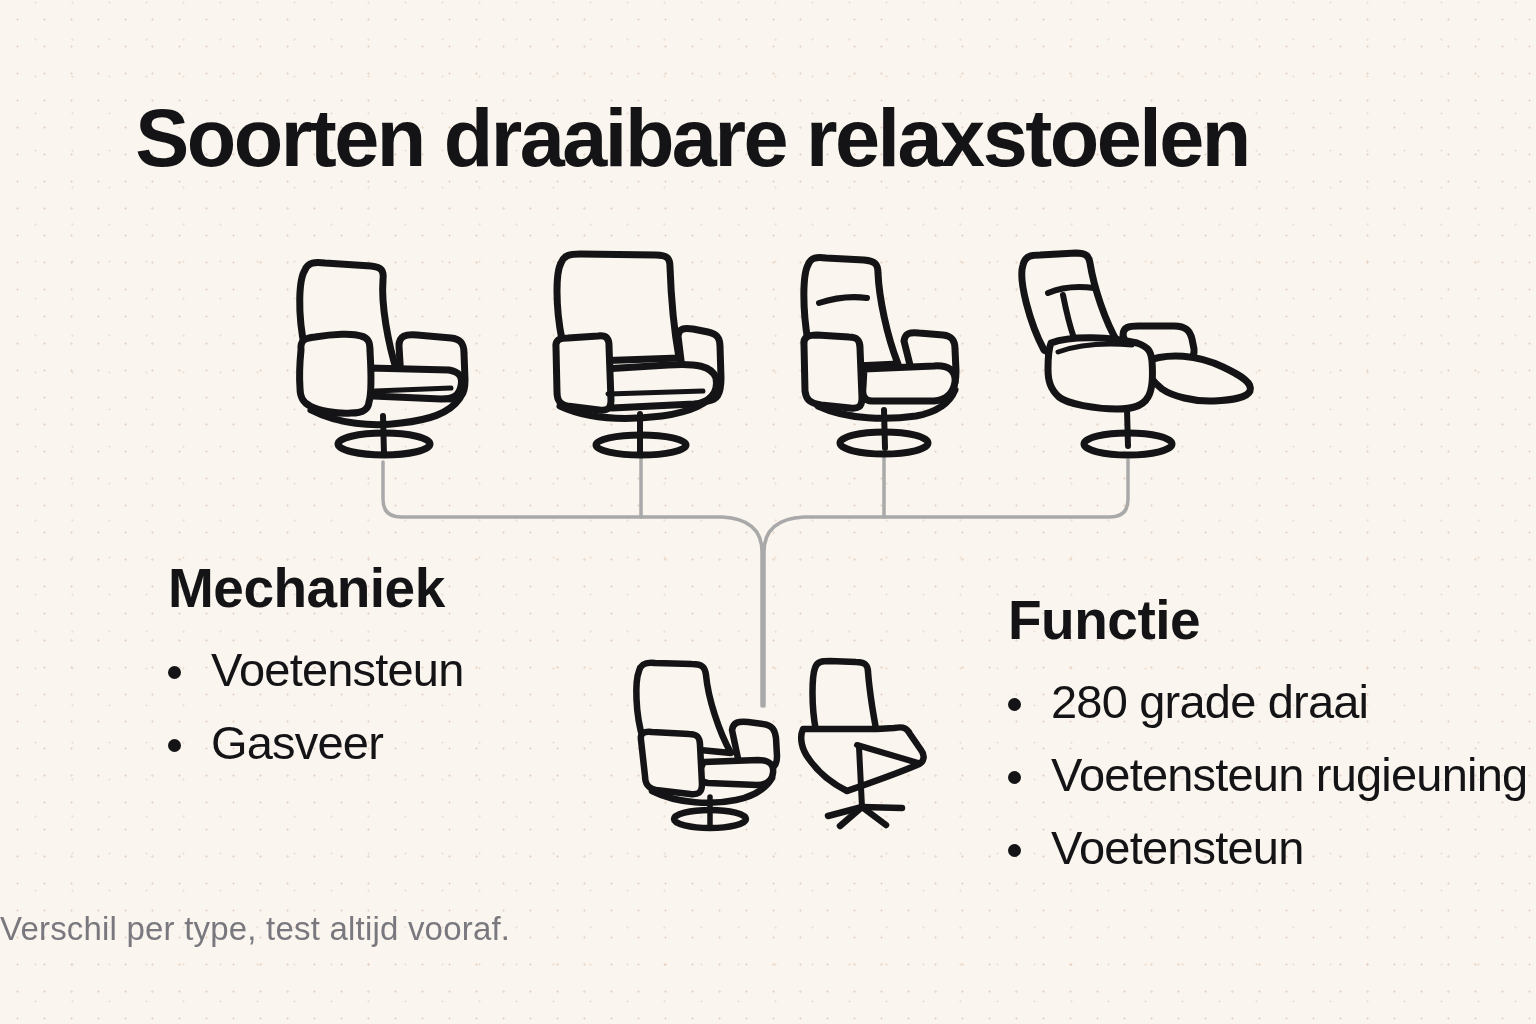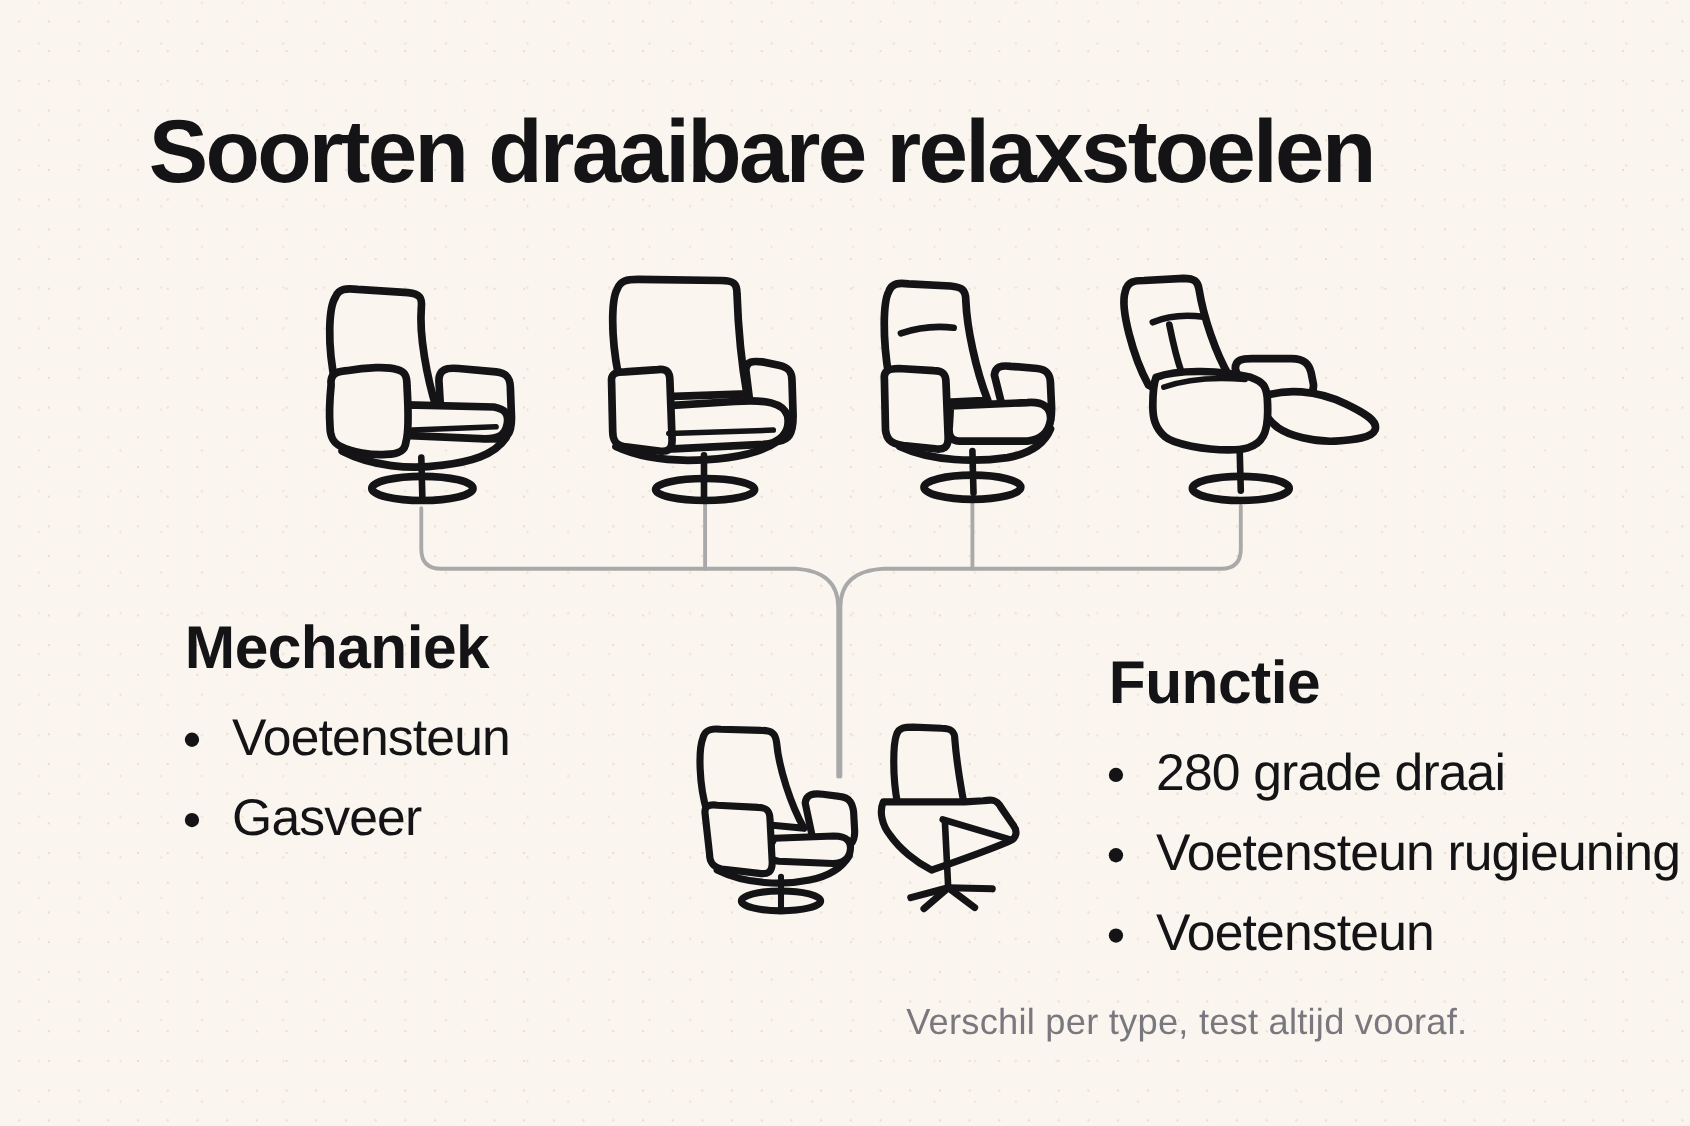--- a/index.html
+++ b/index.html
@@ -47,21 +47,21 @@
     font-size:47px;font-weight:400;letter-spacing:-0.8px;
     white-space:nowrap;
   }
   .bullet-dot{
     width:13px;height:13px;border-radius:50%;
     background:var(--ink);
     margin-right:30px;flex:0 0 auto;margin-top:6px;
   }
   .footer{
     position:absolute;top:910px;left:0;width:1334px;
-    text-align:right;
+    text-align:left;
     font-size:33px;color:var(--footer_color);letter-spacing:0.2px;
   }
 </style>
 </head>
 <body>
 
 <div class="canvas">
 
   <h1 class="title">Soorten draaibare relaxstoelen</h1>
 

